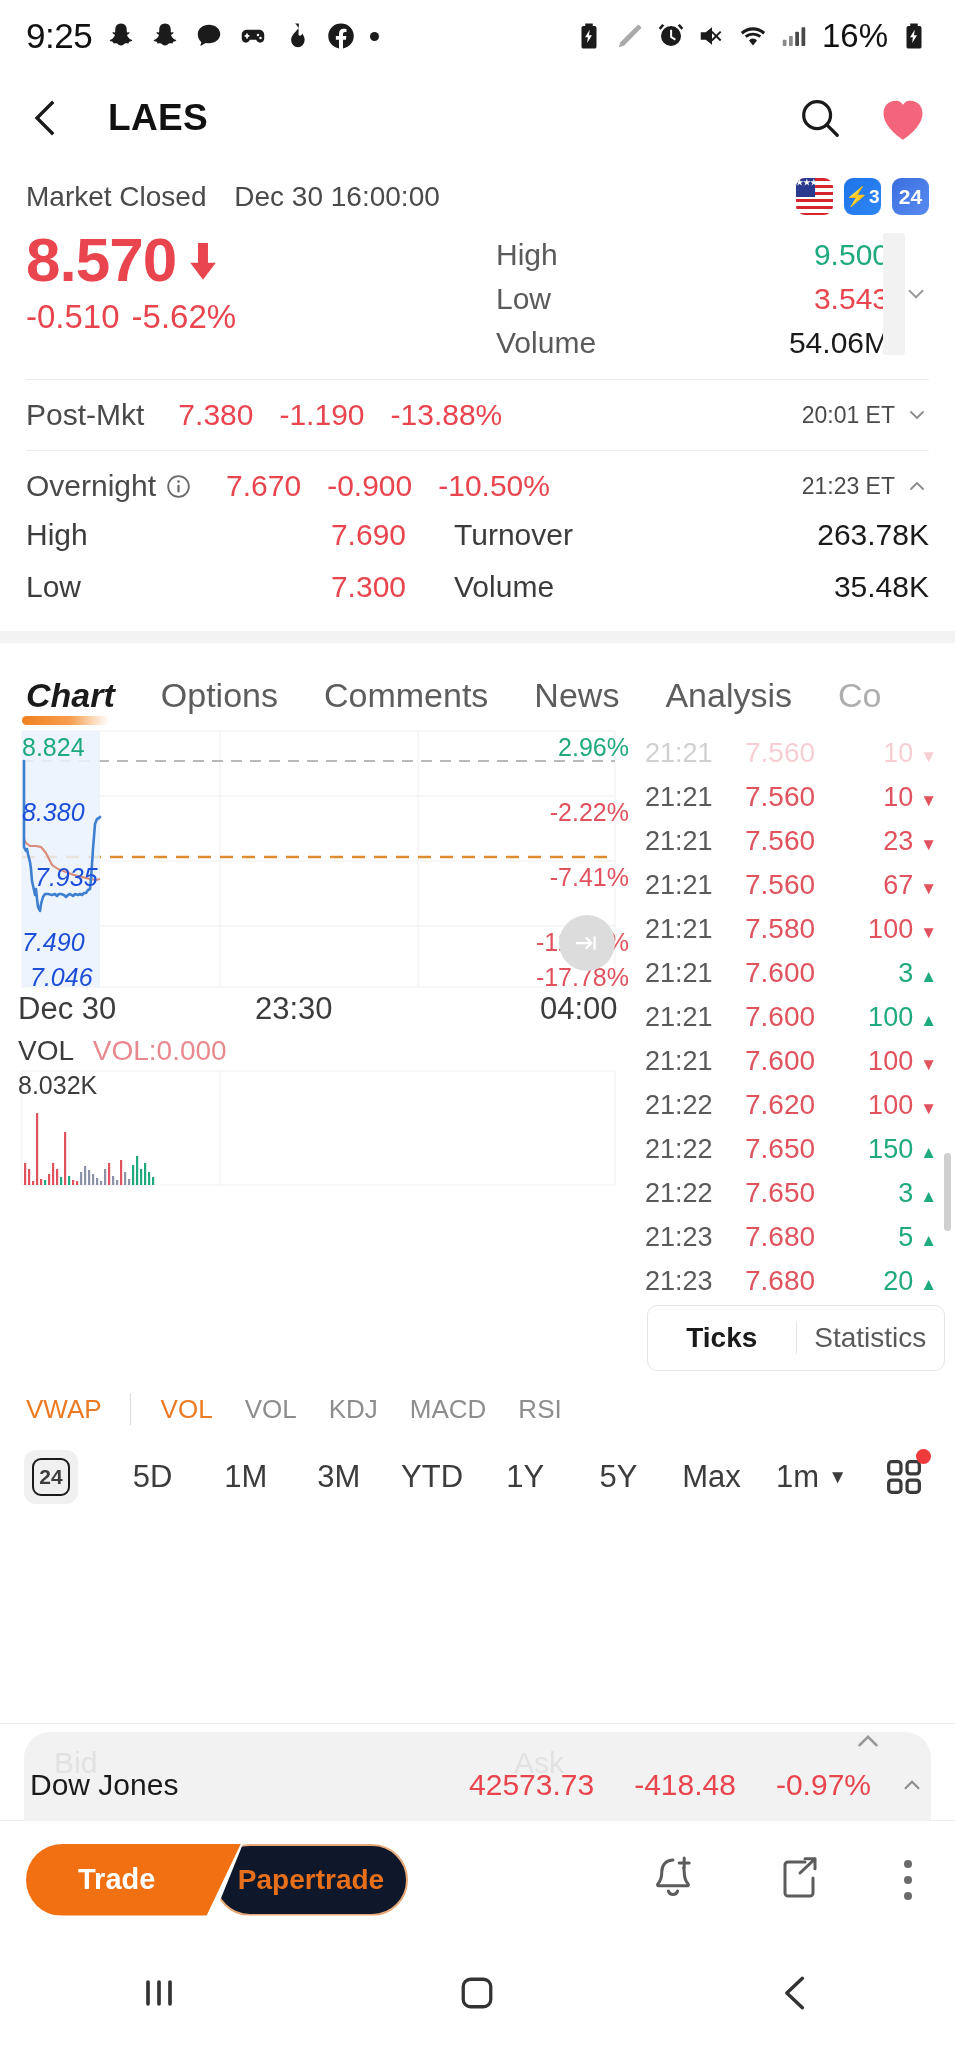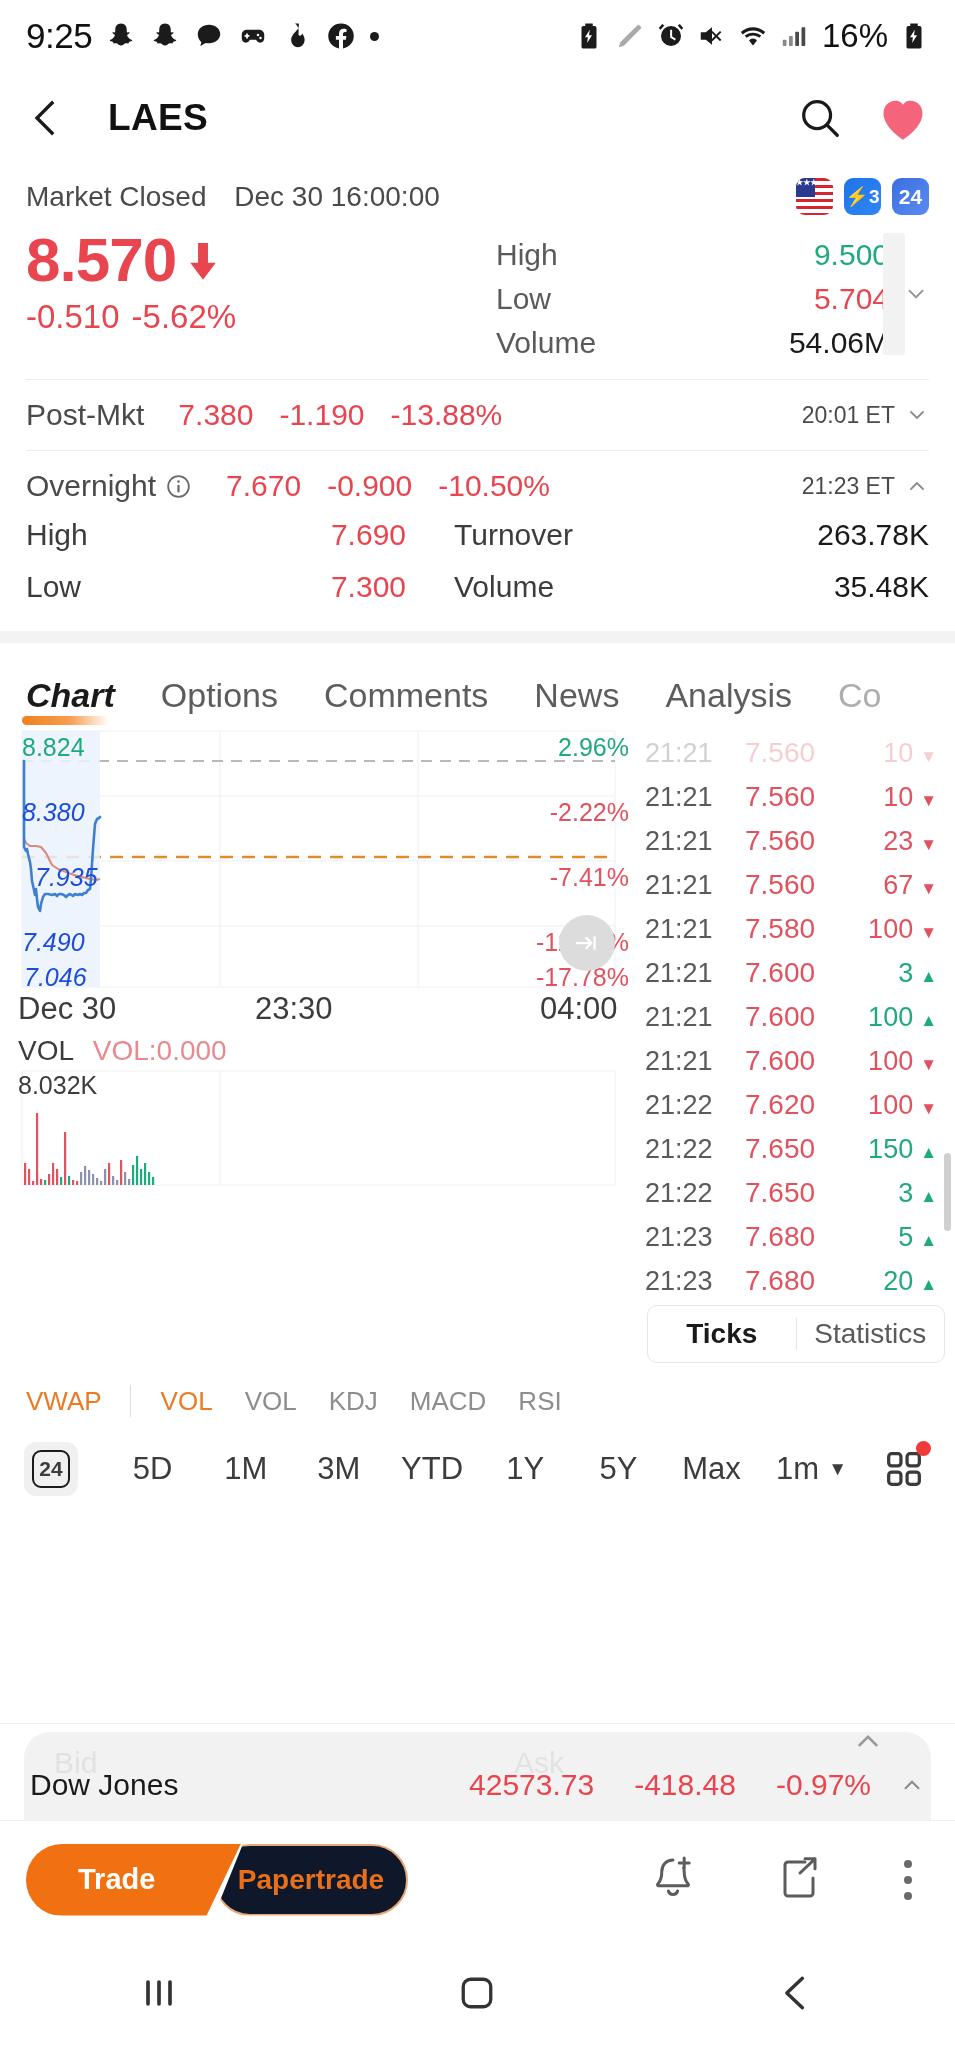--- a/index.html
+++ b/index.html
@@ -134,21 +134,21 @@
   .tick-row{ display:flex; align-items:center; height:44px; padding:0 18px 0 8px; }
   .tick-row.faded{ opacity:0.28; }
   .t-time{ font-size:27px; color:#5a5a5a; width:94px; }
   .t-price{ font-size:28px; width:112px; text-align:left; color:#e0525e; padding-left:6px; }
   .t-size{ font-size:27px; flex:1; text-align:right; }
   .t-size.up{ color:#1fa97f; }
   .t-size.down{ color:#e0525e; }
   .t-tri{ display:inline-block; margin-left:7px; font-size:17px; }
   .ticks-scroll{ position:absolute; right:4px; bottom:68px; width:7px; height:78px; background:#cfcfcf; border-radius:4px; }
   .ticks-toggle{
-    margin:6px 10px 0 10px; height:58px; border:1px solid #e6e6e6; border-radius:10px;
+    margin:6px 10px 0 10px; height:66px; border:1px solid #e6e6e6; border-radius:10px;
     display:flex; align-items:center; background:#fff;
   }
   .tt-item{ flex:1; text-align:center; font-size:28px; color:#5a5a5a; }
   .tt-item.active{ color:#1a1a1a; font-weight:700; }
   .tt-div{ width:1px; height:32px; background:#e4e4e4; }
 
   
   .ind-row{ display:flex; align-items:center; padding:14px 26px 0 26px; height:62px; }
   .ind{ font-size:26px; color:#8d8d8d; margin-right:32px;text-align:center; }
   .ind.on{ color:#ec7a22; }
@@ -312,21 +312,21 @@
       </div>
     </div>
     <div class="price-right">
       <div class="right-scrollbar"></div>
       <div class="kv">
         <span class="kv-k">High</span>
         <span class="kv-v green">9.500</span>
       </div>
       <div class="kv">
         <span class="kv-k">Low</span>
-        <span class="kv-v red">5.704</span>
+        <span class="kv-v red">3.543</span>
       </div>
       <div class="kv">
         <span class="kv-k">Volume</span>
         <span class="kv-v dark">54.06M</span>
       </div>
       <svg class="chev-right" viewBox="0 0 24 24">
           <path d="M6 9l6 6 6-6" fill="none" stroke="#9a9a9a" stroke-width="1.8" stroke-linecap="round"></path>
         </svg>
     </div>
   </div>
@@ -422,21 +422,21 @@
           <rect x="22" y="2" width="78" height="256" fill="#eaf2fd" opacity="0.85"></rect>
 
           <path d="M24,32 L24,110 L26,114 L30,117 L36,117 L41,118 L46,124 L52,136 L58,140 L66,143 L74,146 L82,148 L90,150 L96,151 L100,150" fill="none" stroke="#d98a7a" stroke-width="2.1" stroke-linejoin="round"></path>
 
           <path d="M24,32 L24,118 L26,122 L27,120 L28,125 L30,133 L31,140 L32,152 L34,161 L35,166 L36,160 L37,170 L38,178 L40,182 L41,175 L43,168 L45,165 L48,165 L52,166 L55,165 L57,167 L59,165 L61,165 L64,166 L66,168 L68,166 L70,165 L73,167 L75,165 L78,166 L80,165 L82,166 L84,164 L86,164 L88,161 L90,160 L91,150 L93,120 L95,95 L97,90 L99,89 L100,88" fill="none" stroke="#3f7fd0" stroke-width="2.6" stroke-linejoin="round" stroke-linecap="round"></path>
         </svg>
         <span class="ylab g" style="left:22px; top:4px;">8.824</span>
         <span class="ylab r" style="left:22px; top:69px;">8.380</span>
         <span class="ylab r" style="left:35px; top:134px;">7.935</span>
         <span class="ylab r" style="left:22px; top:199px;">7.490</span>
-        <span class="ylab r" style="left:24px; top:234px;">7.046</span>
+        <span class="ylab r" style="left:30px; top:234px;">7.046</span>
 
         <span class="plab g" style="top:4px;">2.96%</span>
         <span class="plab r" style="top:69px;">-2.22%</span>
         <span class="plab r" style="top:134px;">-7.41%</span>
         <span class="plab r" style="top:199px;">-12.60%</span>
         <span class="plab r" style="top:234px;">-17.78%</span>
 
         <div class="goto-btn" style="top:186px;">
           <svg width="30" height="30" viewBox="0 0 24 24">
               <path d="M4 12h11M11.5 8l4 4-4 4" fill="none" stroke="#ffffff" stroke-width="1.8" stroke-linecap="round" stroke-linejoin="round"></path>

